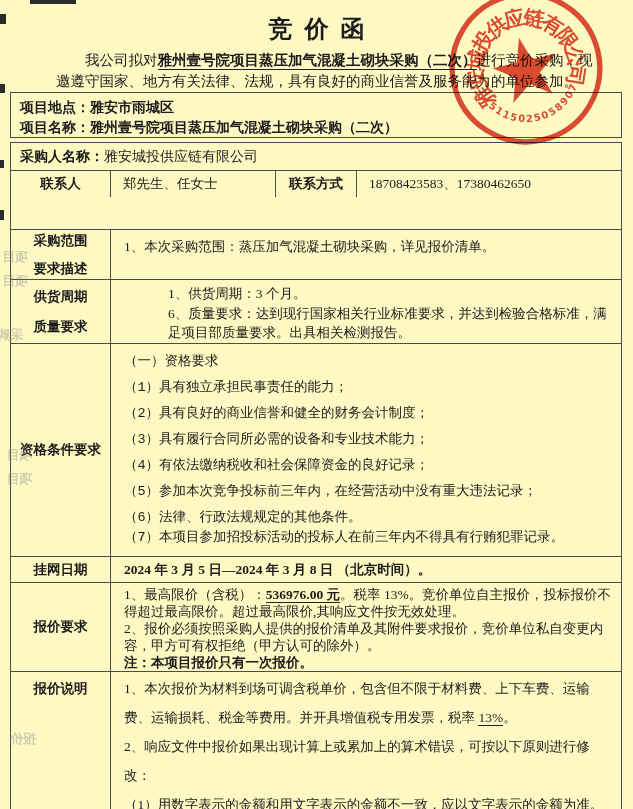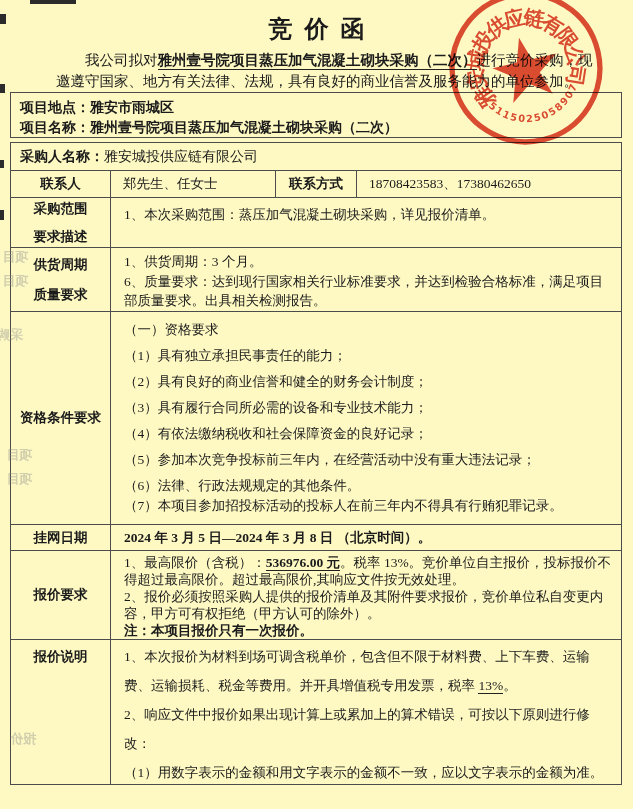--- a/index.html
+++ b/index.html
@@ -35,28 +35,28 @@
     display:flex;flex-direction:column;align-items:center;justify-content:center;
     font-weight:bold;font-size:13.5px;text-align:center;box-sizing:border-box;font-family:Liberation Serif, serif;
   }
   .con{flex:1;padding:3px 8px 0 13px;font-size:13.5px;line-height:19px;box-sizing:border-box;overflow:hidden;}
   .r-purchaser{height:27px;align-items:center;font-size:14px;padding-left:9px;}
   .r-purchaser .plabel{font-weight:bold;}
   .r-contact{height:27px;}
   .cell-v1{flex:0 0 165px;border-right:1px solid #4c4c4c;display:flex;align-items:center;padding-left:12px;font-size:13.5px;box-sizing:border-box;}
   .cell-l2{flex:0 0 81px;border-right:1px solid #4c4c4c;display:flex;align-items:center;justify-content:center;font-weight:bold;font-size:13.5px;box-sizing:border-box;}
   .cell-v2{flex:1;display:flex;align-items:center;padding-left:12px;font-size:13.5px;}
-  .r-scope{height:50px;}
+  .r-scope{height:50px;margin-top:32px;}
   .r-scope .lab{row-gap:10px;}
   .r-scope .con{padding-top:7px;}
-  .r-supply{height:64px;}
+  .r-supply{height:64px;gap:44px;}
   .r-supply .lab{row-gap:12px;}
   .r-supply .con{padding-top:4px;line-height:19.5px;}
   .r-qual{height:213px;}
-  .r-qual .con{padding-top:8px;}
+  .r-qual .con{padding-top:8px;font-family:Liberation Mono, monospace;}
   .r-qual .qitem{margin-bottom:6px;line-height:20px;}
   .r-qual .qitem:last-child,.r-qual .qitem:nth-last-child(2){margin-bottom:0;}
   .r-date{height:26px;}
   .r-date .con{display:flex;align-items:center;font-weight:bold;padding-top:0;}
   .r-quoteReq{height:89px;}
   .r-quoteReq .con{padding-top:3px;line-height:17px;}
   .price{font-weight:bold;border-bottom:1.2px solid #222;}
   .note{font-weight:bold;}
   .r-quoteNote{height:145px;}
   .r-quoteNote .lab{justify-content:flex-start;padding-top:8px;}

